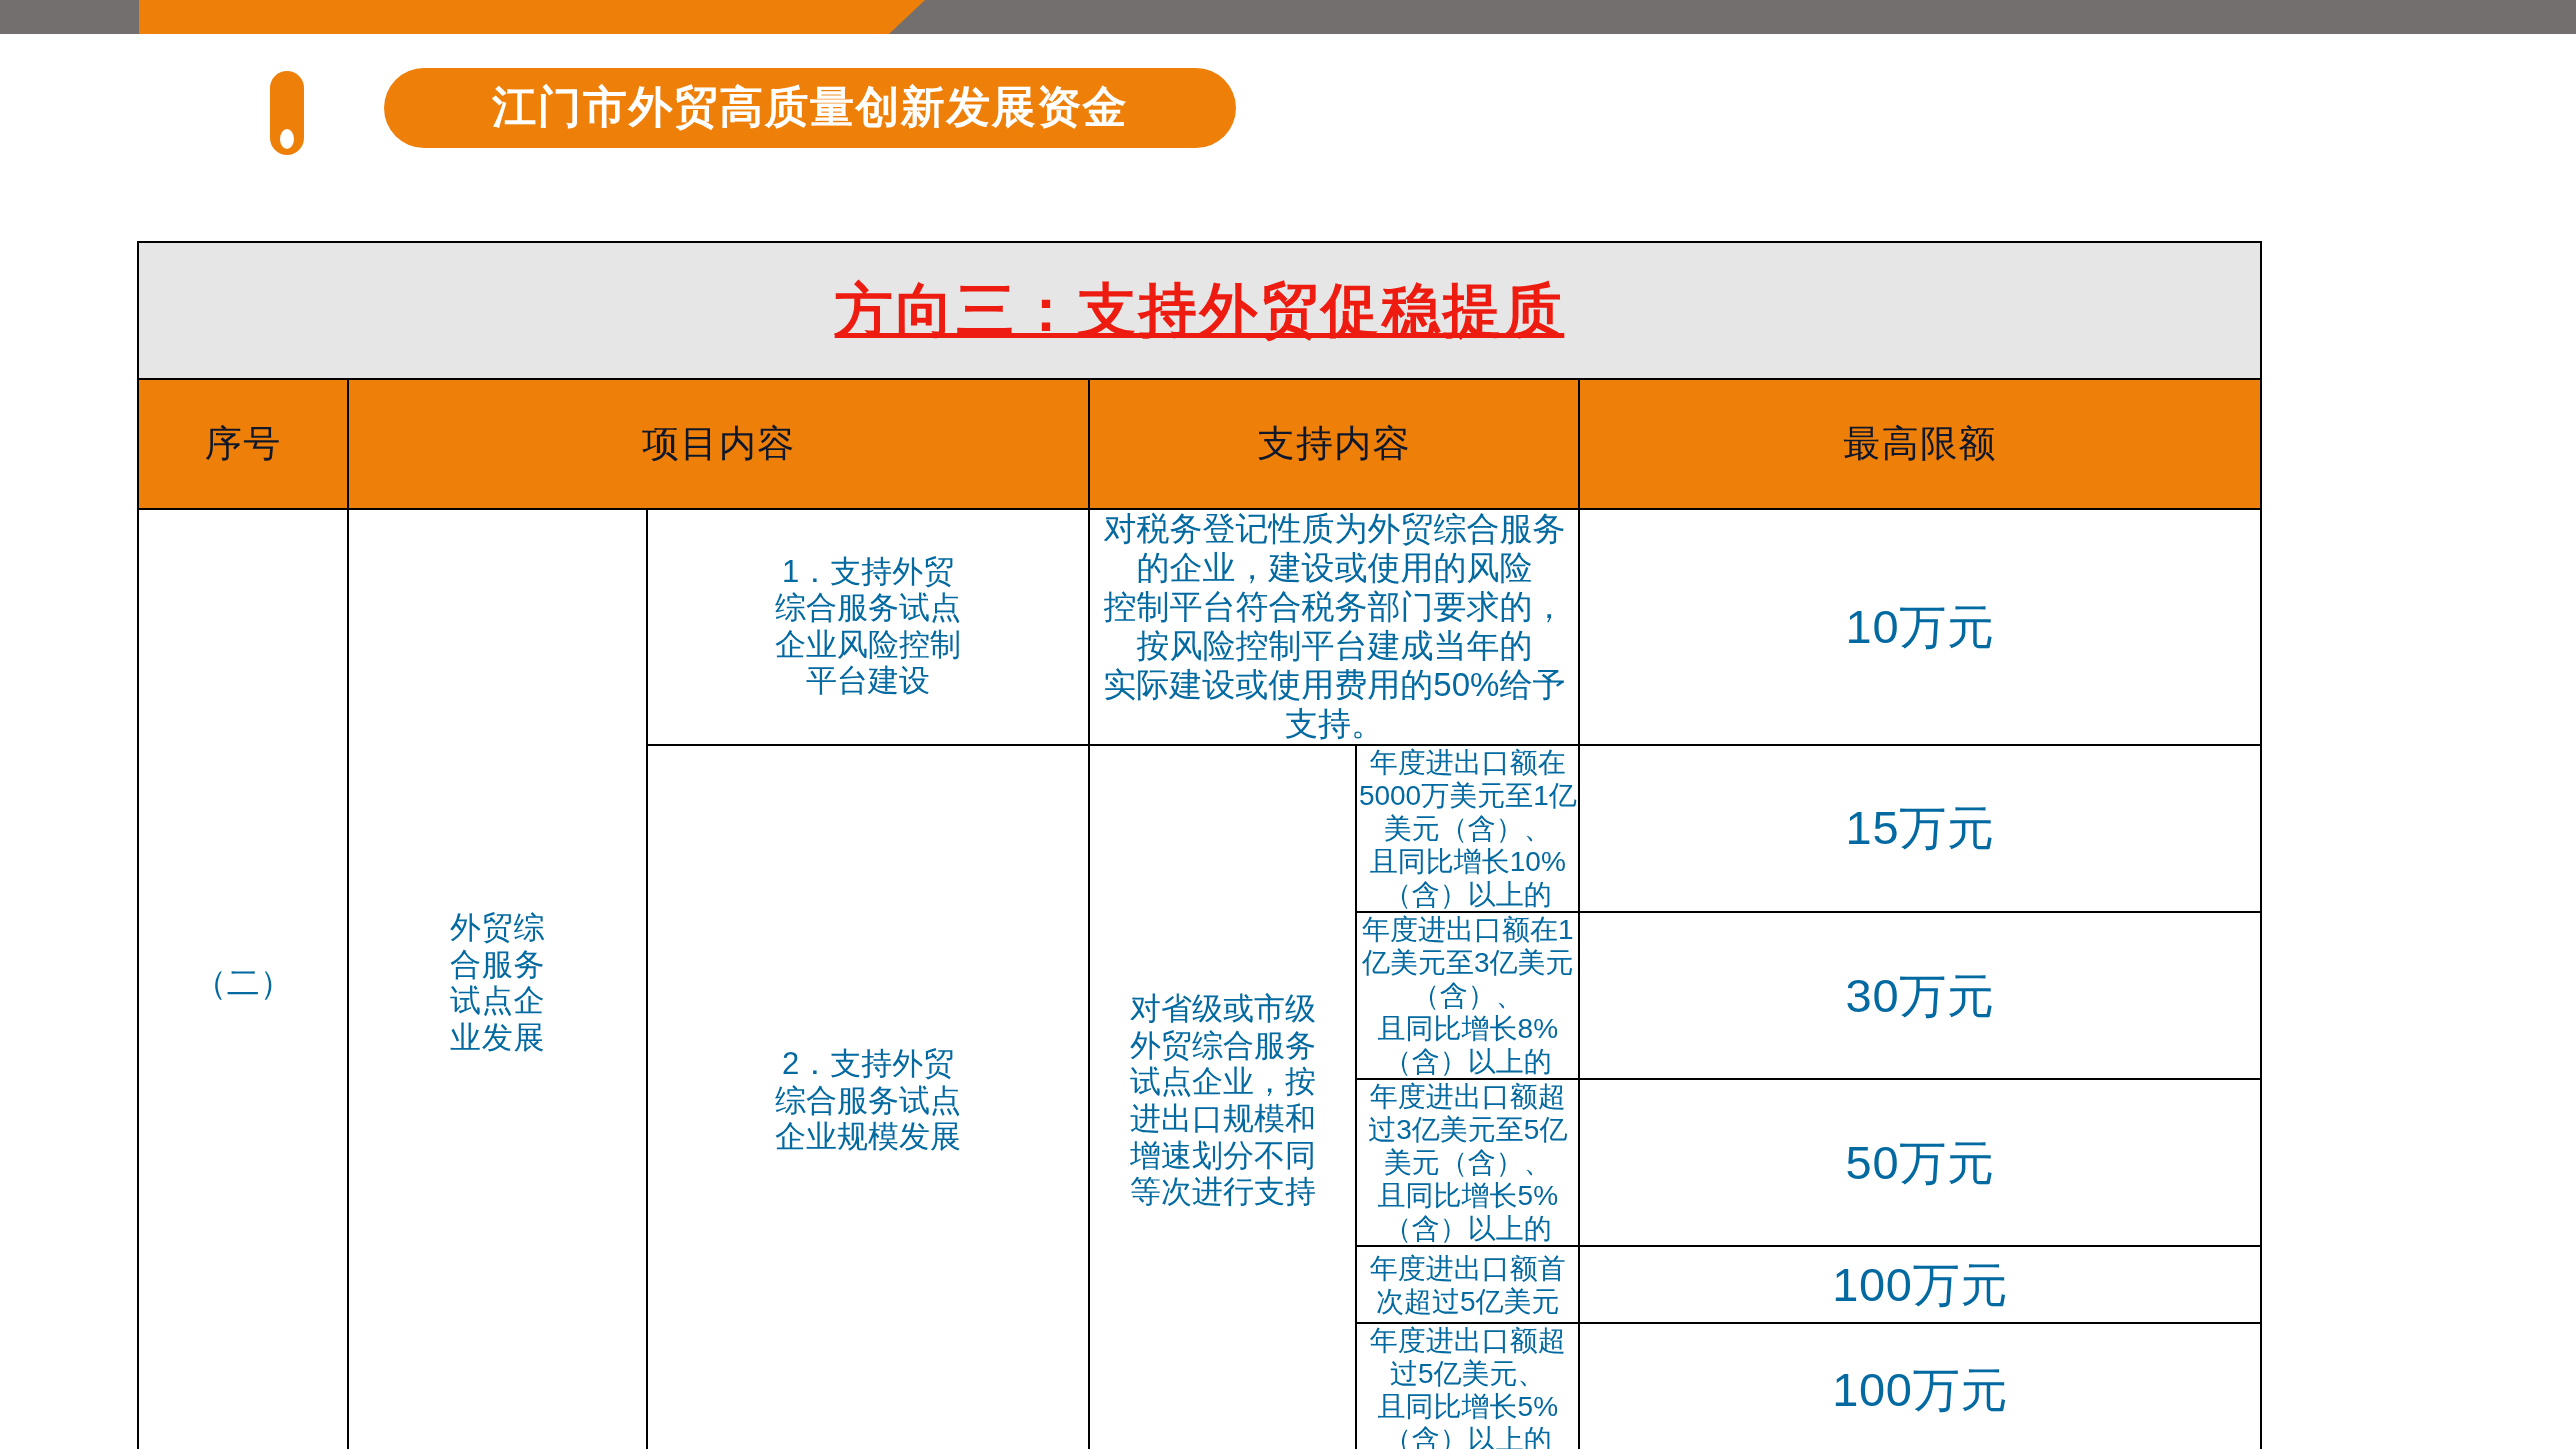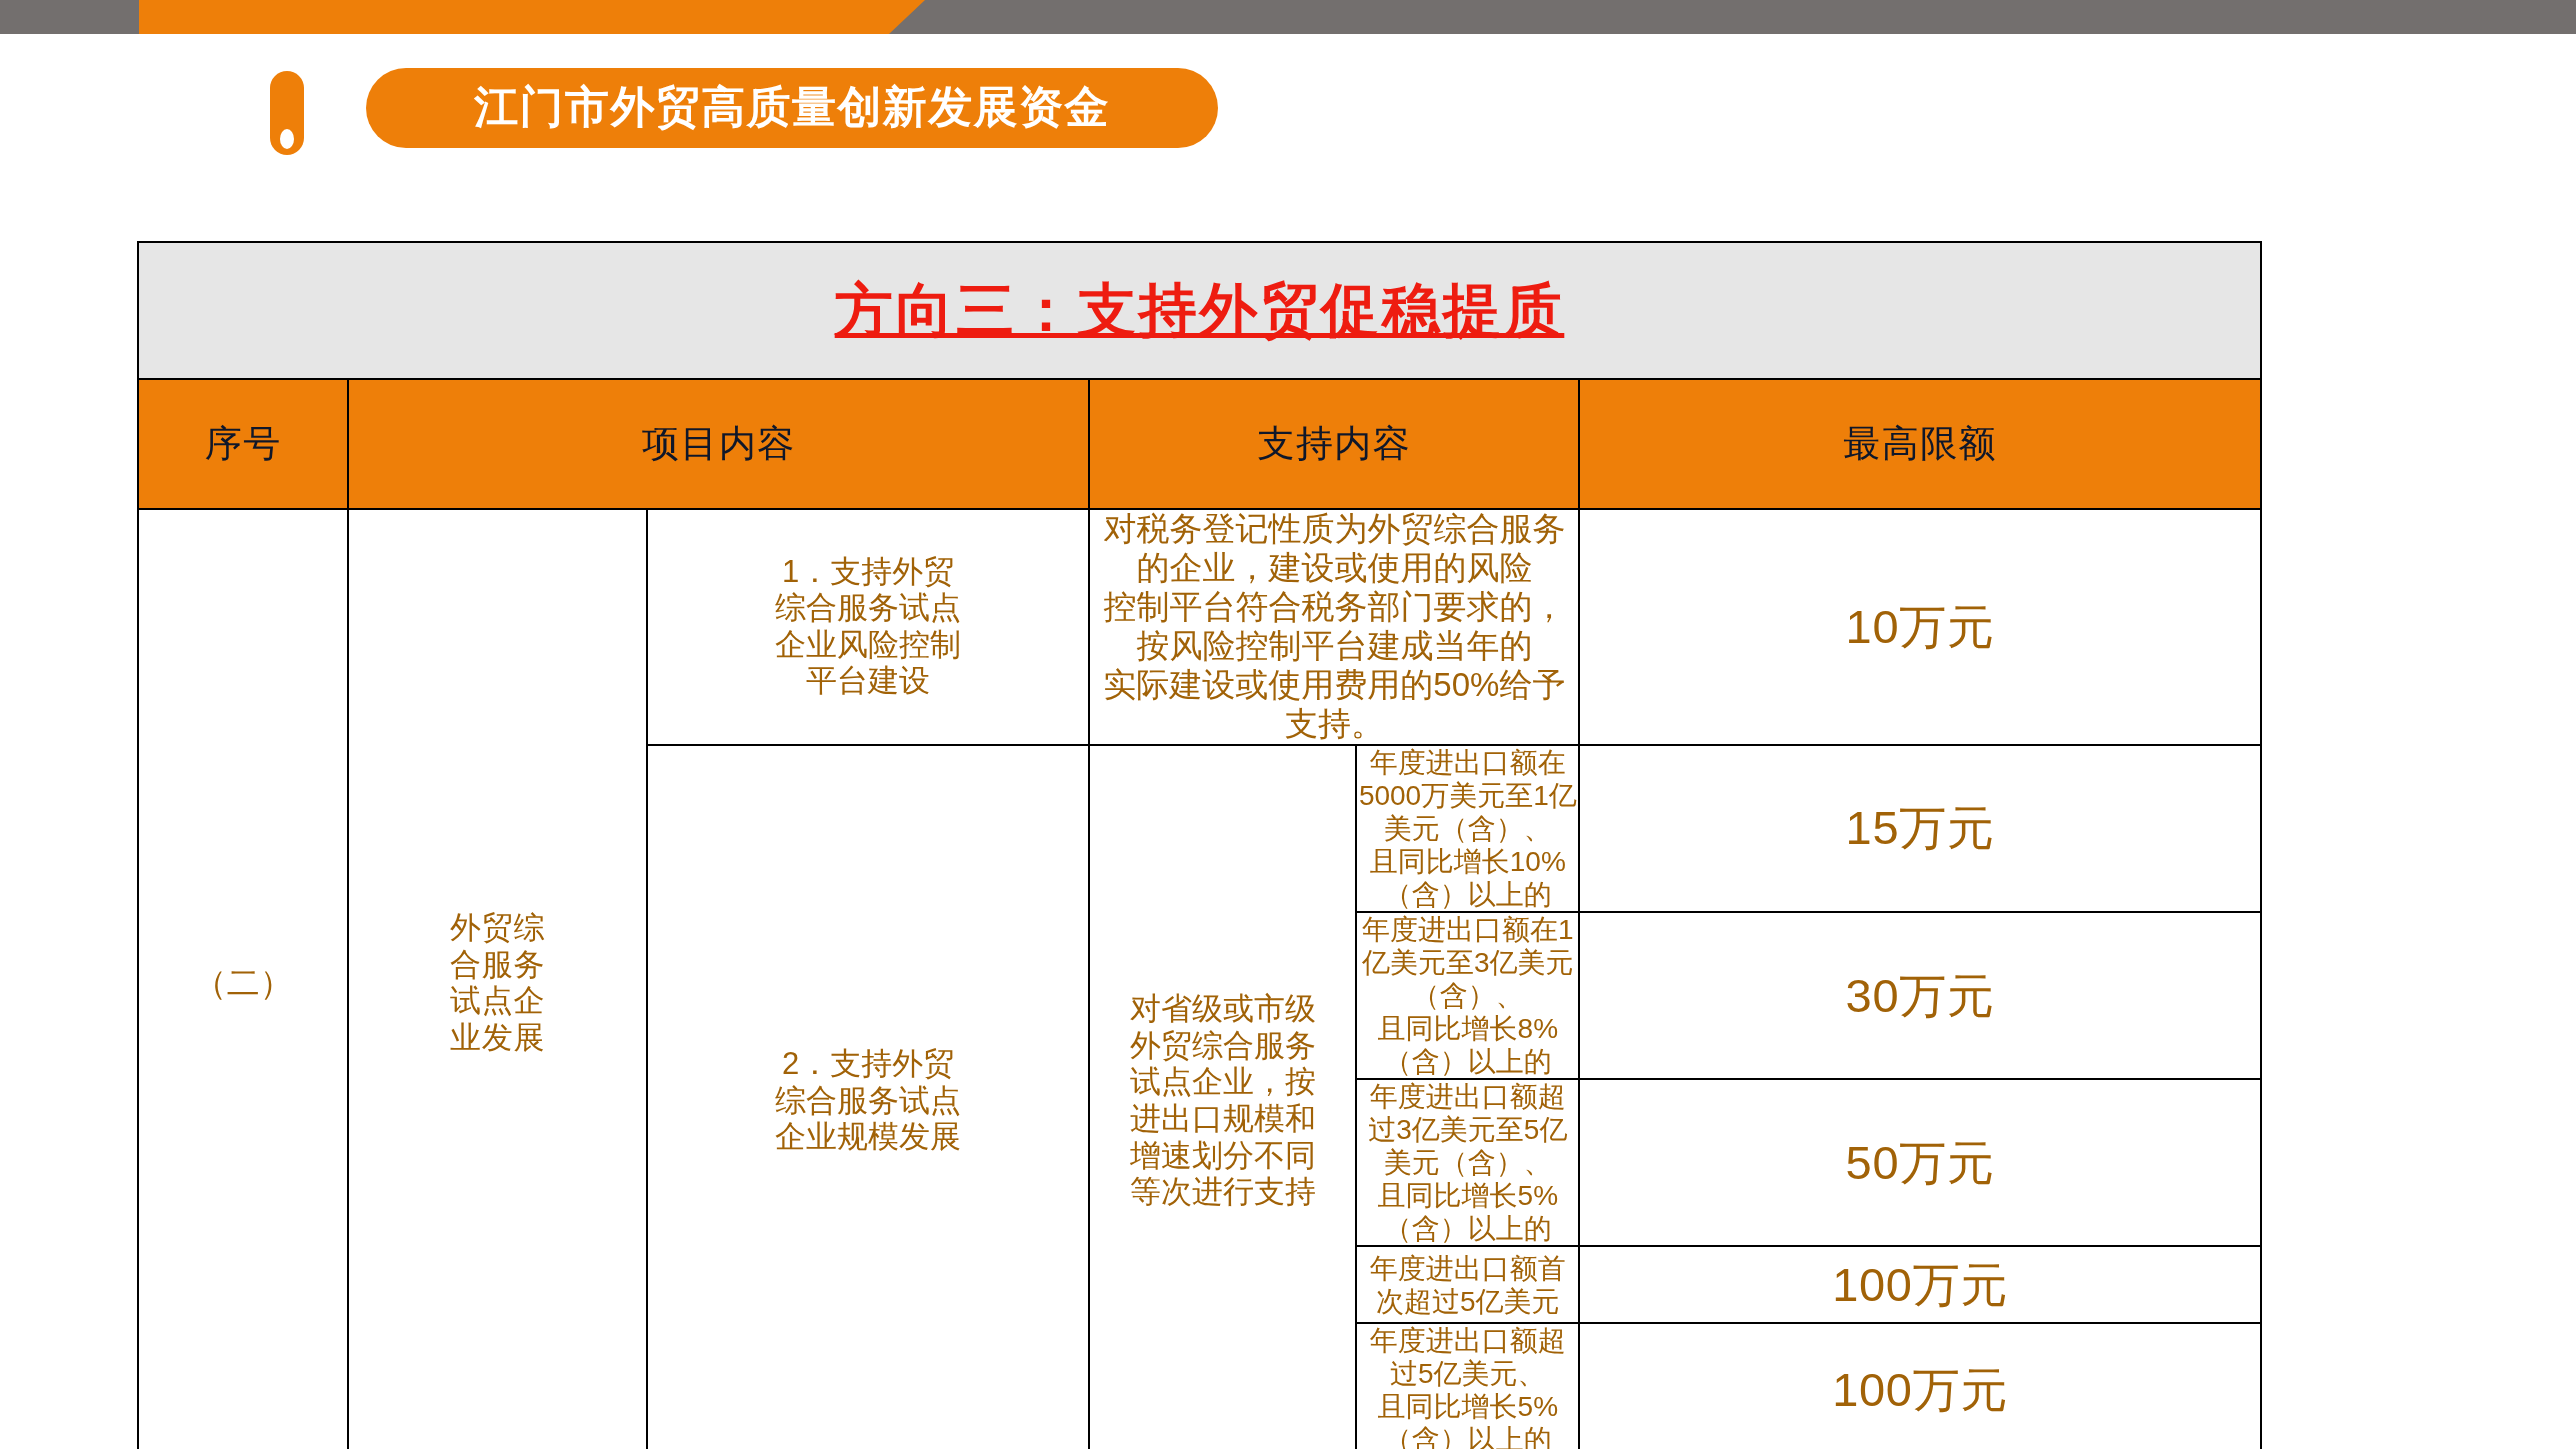--- a/index.html
+++ b/index.html
@@ -27,39 +27,39 @@
   .exclam::after{
     content:"";position:absolute;left:10px;top:58px;width:14px;height:20px;
     background:#ffffff;border-radius:50%;
   }
   .pill{
     position:absolute;top:12.8px;height:80px;border-radius:40px;
     display:flex;align-items:center;justify-content:center;
     color:#ffffff;white-space:nowrap;
   }
   #pill-main{
-    left:366px;width:852px;background:#ee7f09;
+    left:384px;width:852px;background:#ee7f09;
     font-size:44px;font-weight:bold;letter-spacing:1.4px;justify-content:center;
   }
   #pill-sub{
     left:1287px;width:454px;background:#7d7876;
     font-size:38px;letter-spacing:1.4px;
   }
 
   
   #table{
     position:absolute;left:137px;top:241px;width:2125px;
     border-collapse:collapse;table-layout:fixed;
   }
   #table td{
     border:2.1px solid #000000;
     padding:0;
     vertical-align:middle;
     text-align:center;
-    color:#a16207;
+    color:#0369a1;
     line-height:1.18;
   }
   .c-no{width:67px;}
   .c-proj{width:95px;}
   .c-sub{width:141px;}
   .c-mid{width:85px;}
   .c-tier{width:71px;}
   .c-amt{width:217px;}
 
   #title-row td{

